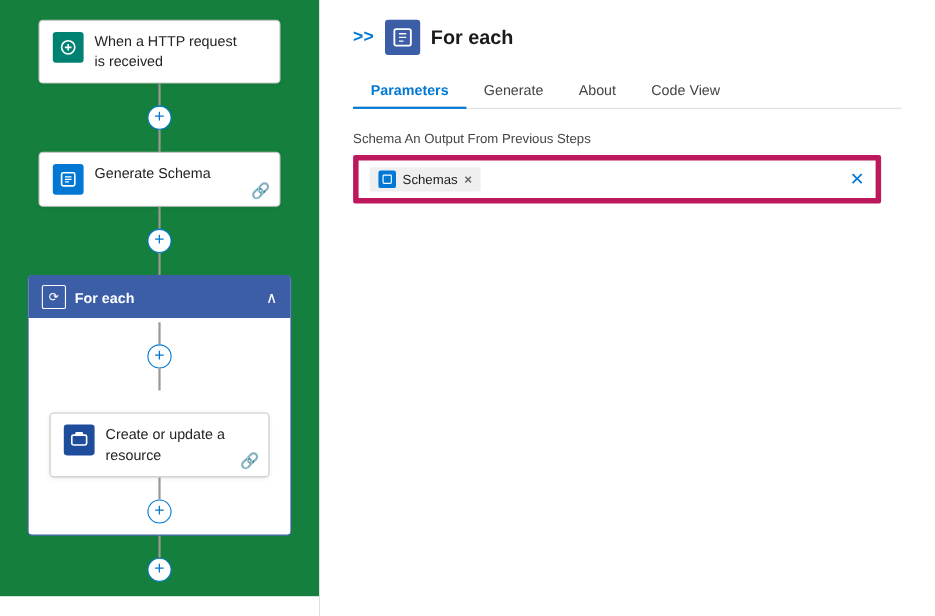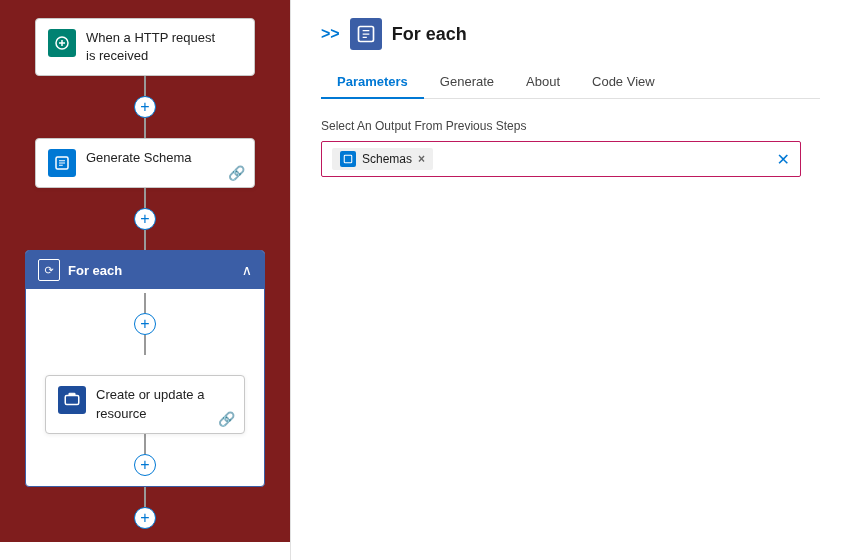--- a/index.html
+++ b/index.html
@@ -10,21 +10,21 @@
       height: 560px;
       overflow: hidden;
       display: flex;
     }
 
     
     .left-panel {
       width: 290px;
       min-width: 290px;
       height: 542px;
-      background: #7f1d1d;
+      background: #15803d;
       display: flex;
       flex-direction: column;
       align-items: center;
       padding-top: 18px;
       overflow: hidden;
       position: relative;
     }
 
     
     .divider {
@@ -247,21 +247,21 @@
     
     .form-label {
       font-size: 12px;
       color: #444;
       margin-bottom: 8px;
     }
 
     .input-container {
       display: flex;
       align-items: center;
-      border: 1px solid #be185d;
+      border: 5px solid #be185d;
       border-radius: 2px;
       padding: 6px 10px;
       gap: 6px;
       width: 100%;
       max-width: 480px;
       background: #fff;
     }
 
     .schema-tag {
       display: flex;
@@ -399,21 +399,21 @@
   </div>
 
   <div class="tabs">
     <div class="tab active">Parameters</div>
     <div class="tab">Generate</div>
     <div class="tab">About</div>
     <div class="tab">Code View</div>
   </div>
 
   <div>
-    <div class="form-label">Select An Output From Previous Steps</div>
+    <div class="form-label">Schema An Output From Previous Steps</div>
     <div class="input-container">
       <div class="schema-tag">
         <div class="schema-tag-icon">
           <svg viewBox="0 0 24 24">
               <rect x="3" y="3" width="18" height="18" rx="2" fill="none" stroke="#fff" stroke-width="2.5"></rect>
             </svg>
         </div>
         <span>Schemas</span>
         <span class="schema-tag-x">×</span>
       </div>

